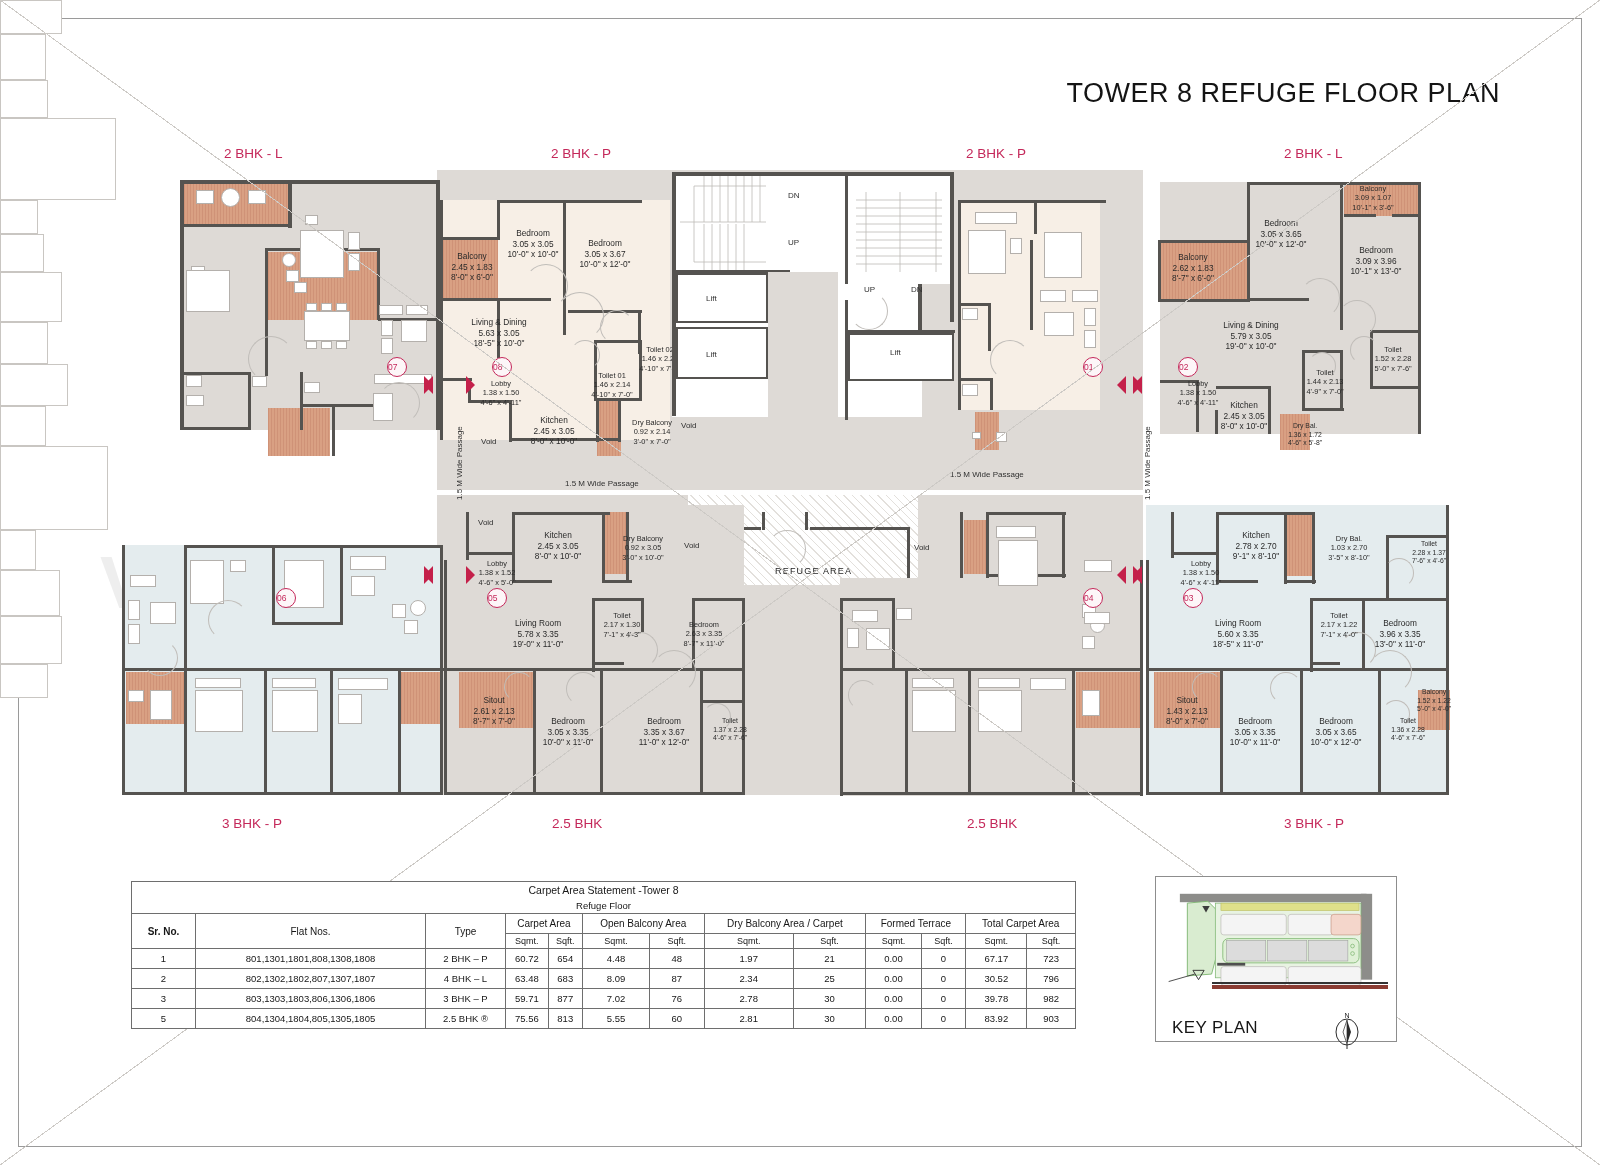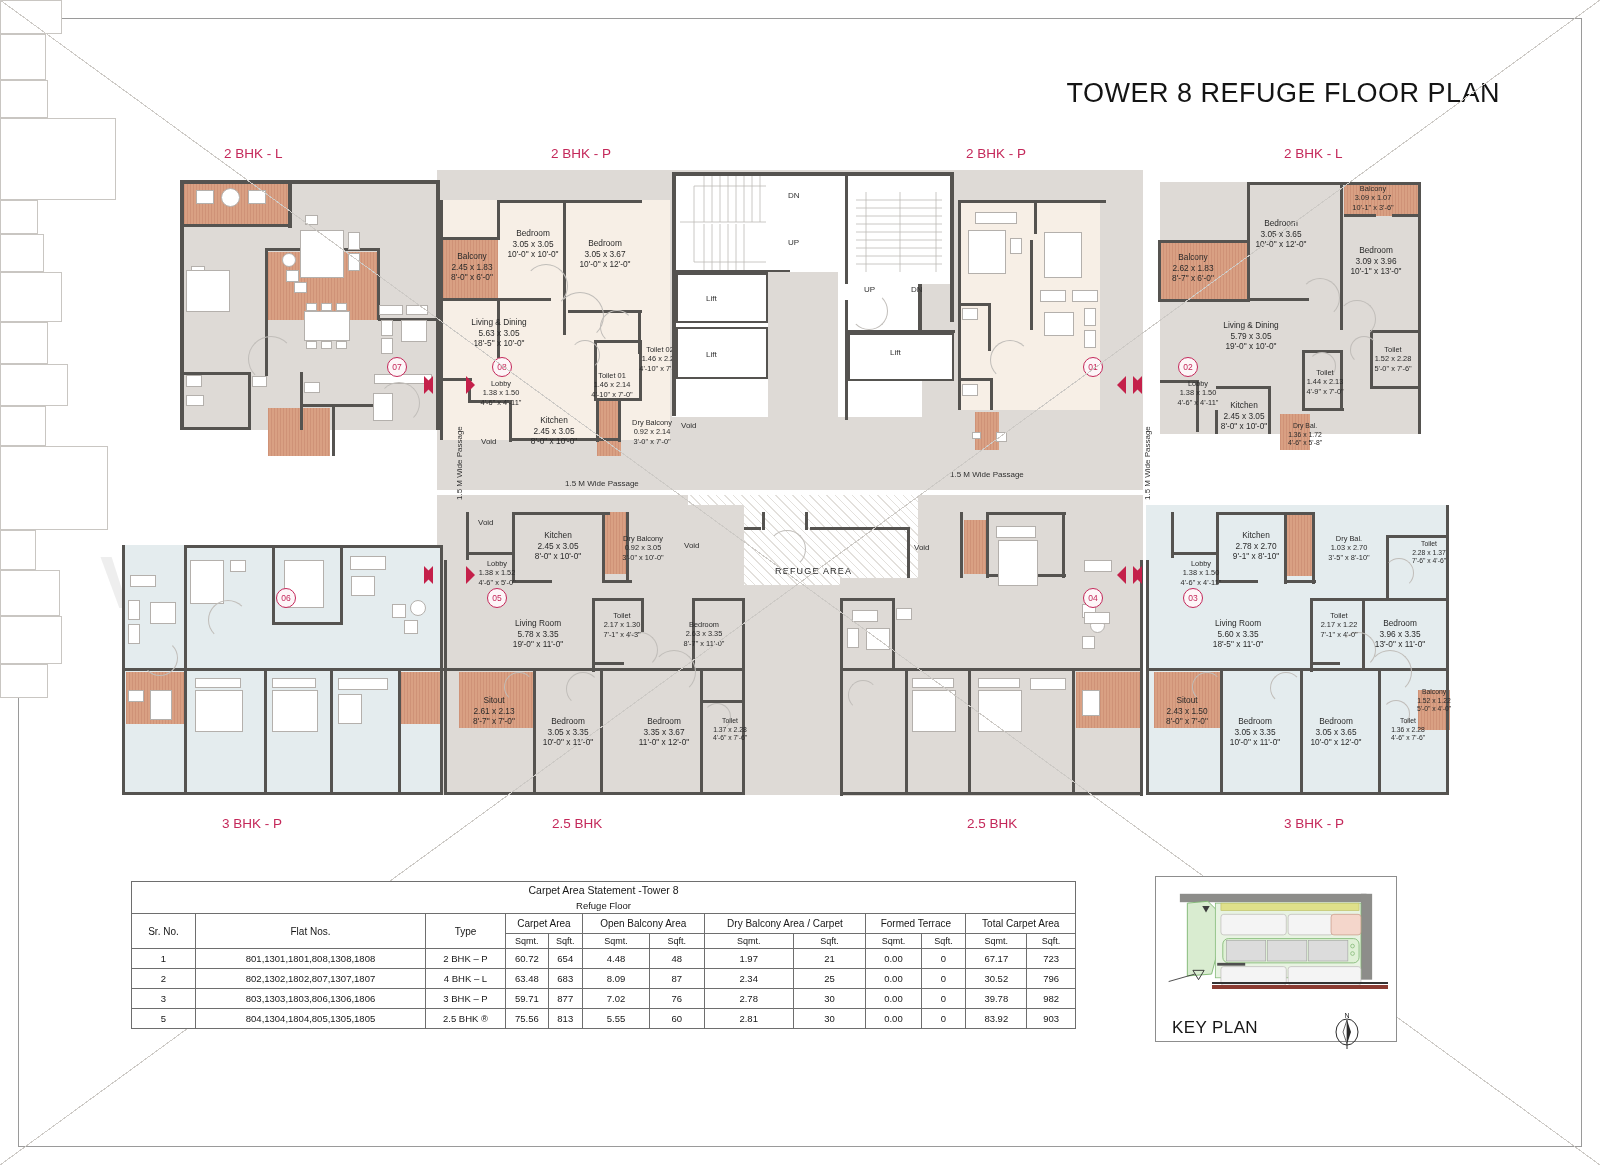--- a/index.html
+++ b/index.html
@@ -84,21 +84,21 @@
   }
   
   .unum {
     position:absolute;
     width: 20px; height: 20px;
     border: 1px solid #c4285a;
     border-radius: 50%;
     color: #c4285a;
     font-size: 8.5px;
     line-height: 18px;
-    text-align: center;
+    text-align: left;
     background: #fdf6f8;
   }
   
   .arrowL, .arrowR {
     position: absolute;
     width: 0; height: 0;
     border-top: 9px solid transparent;
     border-bottom: 9px solid transparent;
   }
   .arrowL { border-right: 9px solid #c4204a; }
@@ -813,21 +813,21 @@
       <span class="n">3.96 x 3.35</span>
       <span class="n">13'-0" x 11'-0"</span>
     </div>
     <div class="rm tiny" style="left:1412px; top:688px; width:44px;">
       <span class="n">Balcony</span>
       <span class="n">1.52 x 1.22</span>
       <span class="n">5'-0" x 4'-0"</span>
     </div>
     <div class="rm" style="left:1159px; top:695px; width:56px;">
       <span class="n">Sitout</span>
-      <span class="n">2.43 x 1.50</span>
+      <span class="n">1.43 x 2.13</span>
       <span class="n">8'-0" x 7'-0"</span>
     </div>
     <div class="rm" style="left:1225px; top:716px; width:60px;">
       <span class="n">Bedroom</span>
       <span class="n">3.05 x 3.35</span>
       <span class="n">10'-0" x 11'-0"</span>
     </div>
     <div class="rm" style="left:1306px; top:716px; width:60px;">
       <span class="n">Bedroom</span>
       <span class="n">3.05 x 3.65</span>
@@ -843,21 +843,21 @@
 
   <table id="area-table">
     <tbody>
         <tr>
       <td class="ttl" colspan="13">Carpet Area Statement -Tower 8</td>
     </tr>
     <tr>
       <td class="sub" colspan="13" style="border-top:none;">Refuge Floor</td>
     </tr>
     <tr>
-      <td class="hd" rowspan="2" style="width:64px;">Sr. No.</td>
+      <td class="hd" rowspan="2" style="width:64px;font-weight:bold;">Sr. No.</td>
       <td class="hd" rowspan="2" style="width:230px;">Flat Nos.</td>
       <td class="hd" rowspan="2" style="width:80px;">Type</td>
       <td class="hd" colspan="2">Carpet Area</td>
       <td class="hd" colspan="2">Open Balcony Area</td>
       <td class="hd" colspan="2">Dry Balcony Area / Carpet</td>
       <td class="hd" colspan="2">Formed Terrace</td>
       <td class="hd" colspan="2">Total Carpet Area</td>
     </tr>
     <tr>
       <td class="unit-hd">Sqmt.</td>

